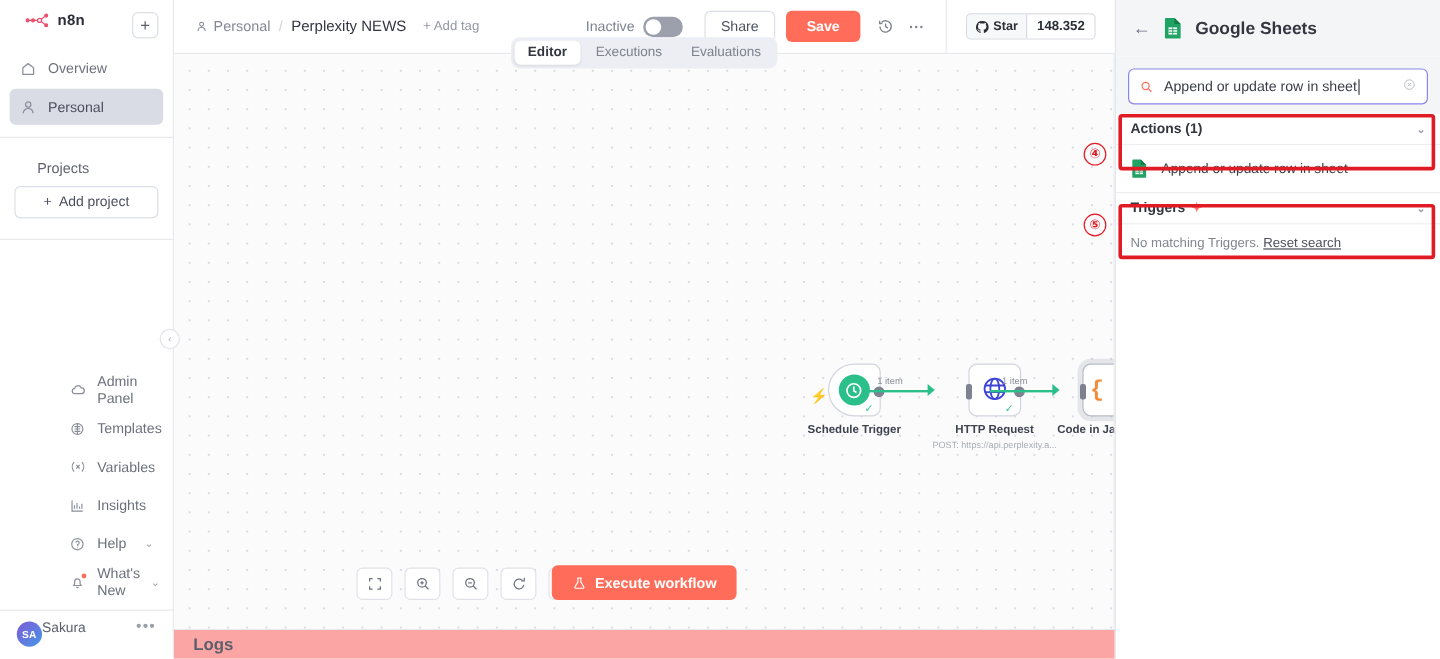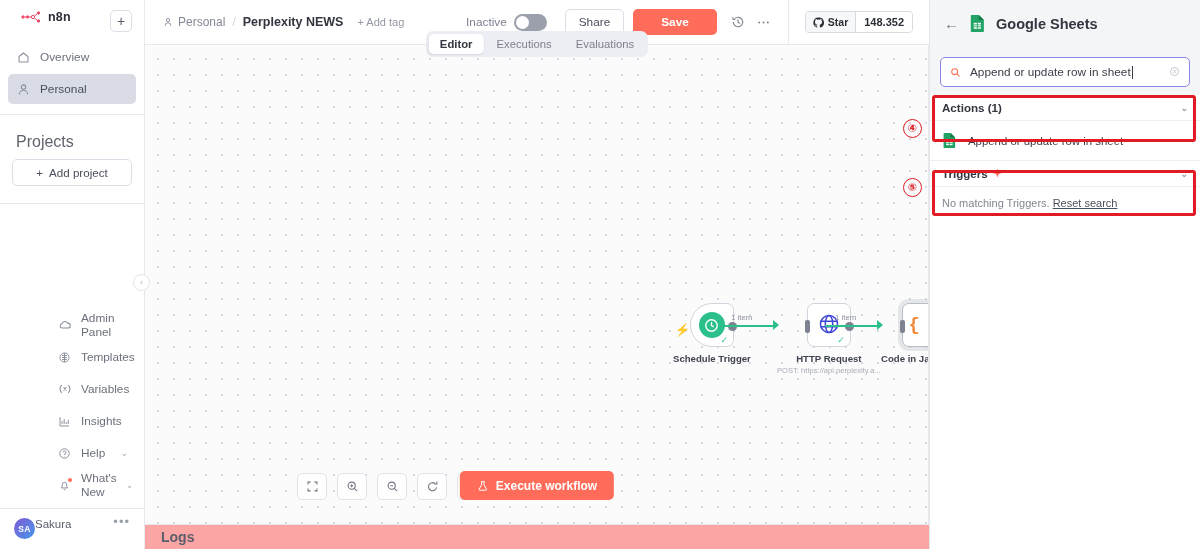--- a/index.html
+++ b/index.html
@@ -30,21 +30,21 @@
   }
   .sb-nav { padding: 6px 8px 0 8px; }
   .sb-item {
     display: flex; align-items: center; gap: 9px;
     height: 30px; padding: 0 8px; border-radius: 5px;
     color: #6c707c; font-size: 11.8px; cursor: pointer; margin-bottom: 2px;
   }
   .sb-item .ico { width: 15px; height: 15px; flex: 0 0 15px; display: flex; align-items: center; justify-content: center; color: #8b8f9c; position: relative; }
   .sb-item.active { background: #d9dce5; color: #4b4f5c; }
   .sb-sep { height: 1px; background: #e8e9ec; margin: 8px 0 0 0; }
-  .sb-projects-label { padding: 18px 16px 8px 16px; font-size: 16px; color: #60636e; }
+  .sb-projects-label { padding: 18px 16px 8px 31px; font-size: 12px; color: #60636e; }
   .add-project {
     margin: 0 12px; height: 27px; border: 1px solid #dcdfe7; border-radius: 5px;
     display: flex; align-items: center; justify-content: center; gap: 6px;
     font-size: 11.6px; color: #4b4f5c; background: #fff; cursor: pointer; font-weight: 500;
   }
   .sb-spacer { flex: 1 1 auto; }
   .sb-bottom { padding: 0 8px; margin-left: 41px; }
   .chev-sm { margin-left: auto; color: #a3a7b2; font-size: 9px; }
   .sb-user-sep { height: 1px; background: #e8e9ec; margin: 6px 0 0 0; }
   .sb-user { display: flex; align-items: flex-start; gap: 0; padding: 9px 14px 10px 14px; cursor: pointer; }
@@ -68,34 +68,34 @@
 
   
   .main { flex: 1 1 auto; position: relative; display: flex; flex-direction: column; min-width: 0; }
   .topbar {
     height: 45px; flex: 0 0 45px; background: #fff; border-bottom: 1px solid #e8e9ec;
     display: flex; align-items: center; padding: 0 0 0 18px; position: relative; z-index: 4;
   }
   .breadcrumb { display: flex; align-items: center; gap: 7px; font-size: 12px; }
   .bc-person { display: flex; align-items: center; gap: 5px; color: #848894; }
   .bc-sep { color: #cfd2da; }
-  .bc-title { color: #33353f; font-weight: 700; font-size: 12.5px; }
+  .bc-title { color: #33353f; font-weight: 400; font-size: 12.5px; }
   .add-tag { margin-left: 14px; color: #9498a4; font-size: 11px; cursor: pointer; }
   .top-right { margin-left: auto; display: flex; align-items: center; height: 100%; }
   .inactive-wrap { display: flex; align-items: center; gap: 7px; margin-right: 18px; }
   .inactive-label { color: #7d8190; font-size: 11.8px; margin-left: 10px; }
   .toggle { width: 33px; height: 17px; border-radius: 9px; background: #9ba0ac; position: relative; cursor: pointer; }
   .toggle .knob { position: absolute; top: 2px; left: 2px; width: 13px; height: 13px; border-radius: 50%; background: #fff; }
   .share-btn {
     height: 26px; padding: 0 13px; border: 1px solid #dcdfe7; border-radius: 5px;
     background: #fff; color: #4b4f5c; font-size: 11.8px; font-weight: 500; cursor: pointer;
     display: flex; align-items: center; margin-right: 9px;
   }
   .save-btn {
-    height: 26px; padding: 0 28px; border: none; border-radius: 5px;
+    height: 26px; padding: 0 17px; border: none; border-radius: 5px;
     background: #ff6d5a; color: #fff; font-size: 11.8px; font-weight: 600; cursor: pointer;
     display: flex; align-items: center; margin-right: 9px;
   }
   .icon-btn { width: 24px; height: 24px; display: flex; align-items: center; justify-content: center; color: #80848f; cursor: pointer; margin-right: 2px; }
   .topbar-divider { width: 1px; height: 45px; background: #e8e9ec; margin: 0 16px 0 10px; }
   .star-group { display: flex; align-items: stretch; height: 22px; margin-right: 16px; border-radius: 4px; overflow: hidden; border: 1px solid #d7dae1; }
   .star-btn { display: flex; align-items: center; gap: 4px; padding: 0 7px; background: #f7f8fa; font-size: 10.5px; color: #2b2f36; font-weight: 600; }
   .star-count { display: flex; align-items: center; padding: 0 8px; background: #fff; border-left: 1px solid #d7dae1; font-size: 11px; color: #2b2f36; font-weight: 600; }
 
   

